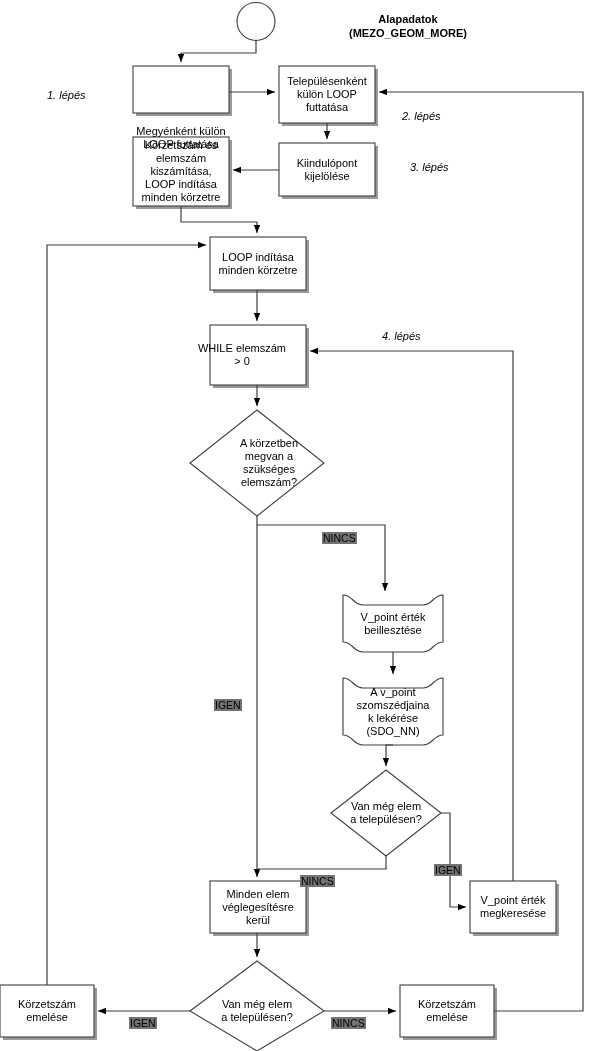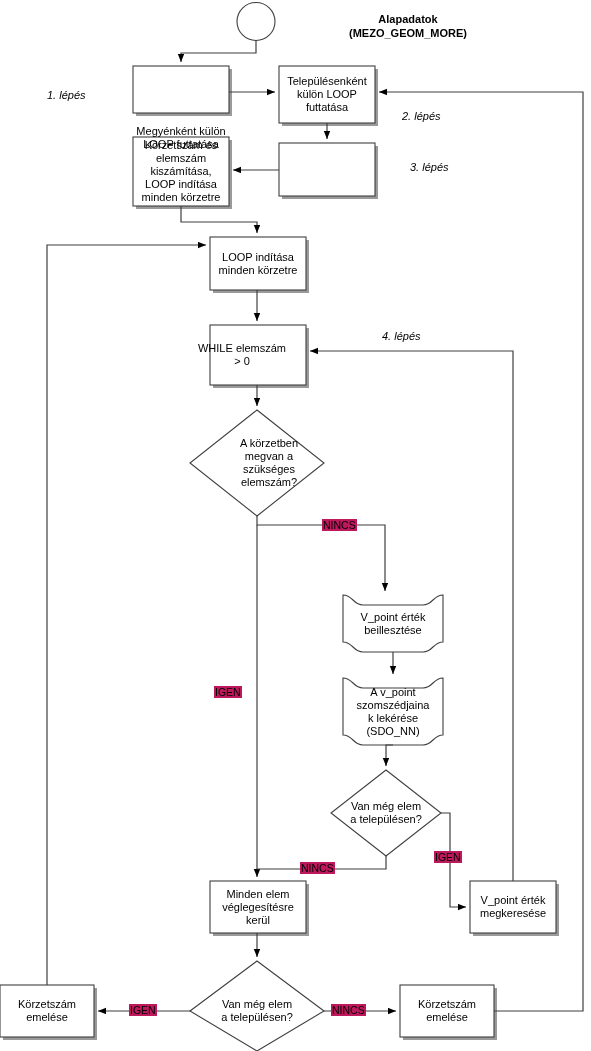--- a/index.html
+++ b/index.html
@@ -34,23 +34,24 @@
     line-height: 13px;
     color: #000000;
     white-space: pre-line;
     pointer-events: none;
   }
   .edge-label {
     position: absolute;
     font-size: 10.5px;
     line-height: 12px;
     color: #000000;
-    background: #be185d;
+    background: #737373;
     padding: 0 1px;
     white-space: nowrap;
+    margin-top: 13px;
   }
   .step-label {
     position: absolute;
     font-size: 11px;
     line-height: 13px;
     color: #000000;
     white-space: nowrap;
     font-style: italic;
   }
   .caption {
@@ -155,20 +156,22 @@
   </svg>
 
   <div class="caption" style="left:318px; top:12px; width:180px;font-weight:bold;">Alapadatok
 (MEZO_GEOM_MORE)</div>
 
   <div class="node-label" style="left:133px; top:66px; width:96px; height:47px;margin-top:48px;">Megyénként külön
 LOOP futtatása</div>
   <div class="node-label" style="left:279px; top:66px; width:96px; height:57px;">Településenként
 külön LOOP
 futtatása</div>
+  <div class="node-label" style="left:279px; top:143px; width:96px; height:53px;">Kiindulópont
+kijelölése</div>
   <div class="node-label" style="left:133px; top:137px; width:96px; height:69px;">Körzetszám és
 elemszám
 kiszámítása,
 LOOP indítása
 minden körzetre</div>
   <div class="node-label" style="left:210px; top:237px; width:96px; height:53px;">LOOP indítása
 minden körzetre</div>
   <div class="node-label" style="left:194px; top:325px; width:96px; height:60px;">WHILE elemszám
 &gt; 0</div>
   <div class="node-label" style="left:217px; top:423px; width:104px; height:80px;">A körzetben

